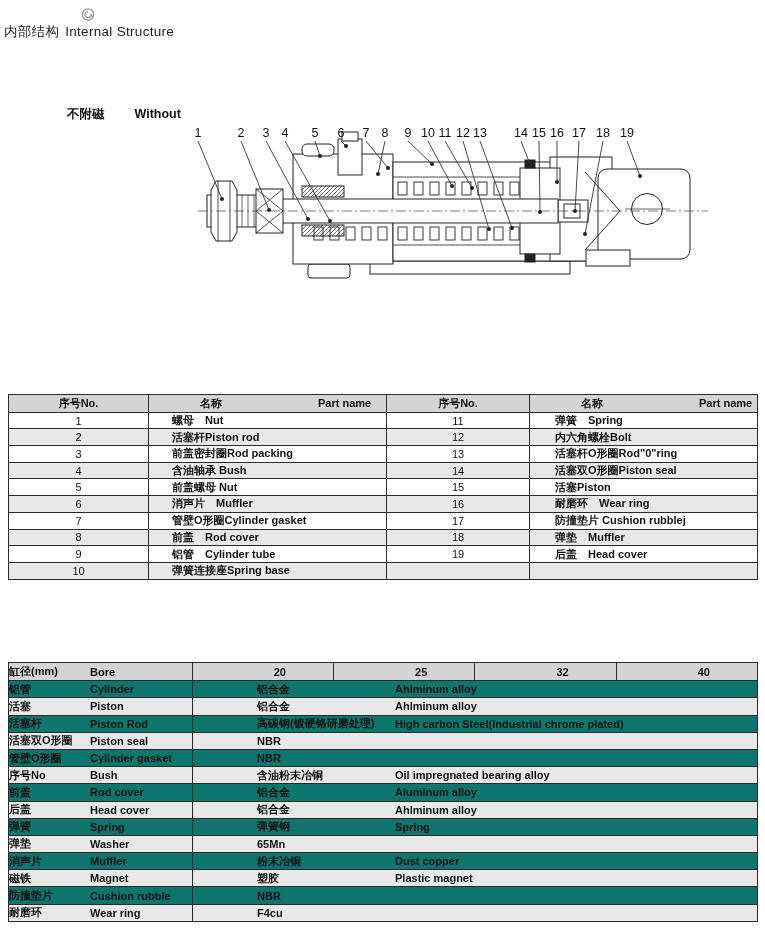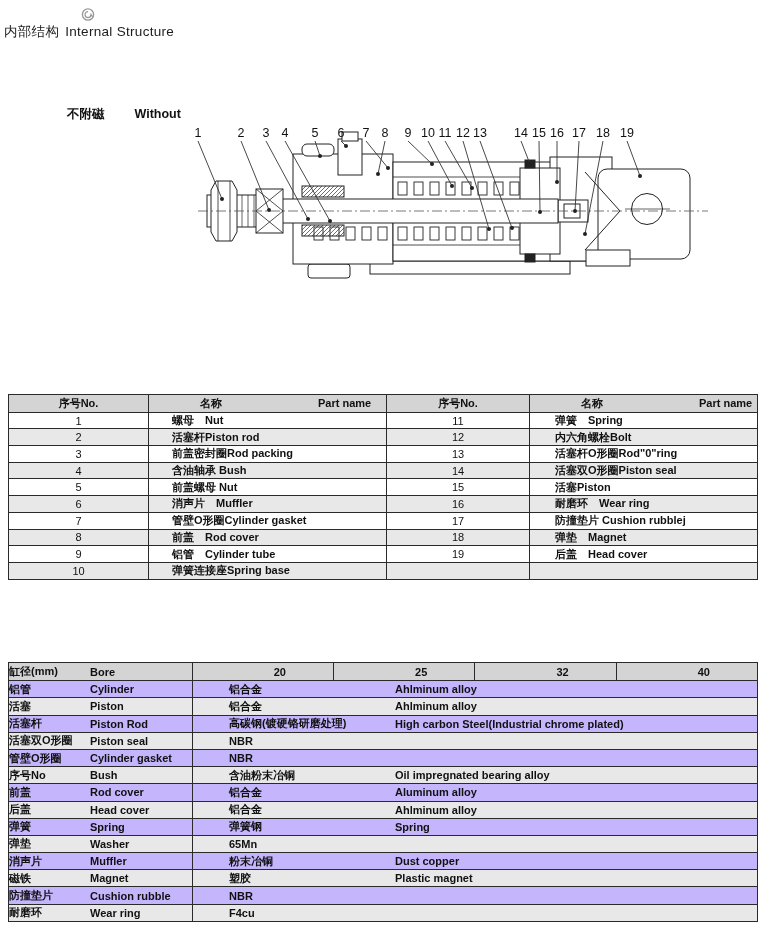--- a/index.html
+++ b/index.html
@@ -34,28 +34,28 @@
   .t1 .no{width:139px;justify-content:center;}
   .t1 .name{width:238px;border-left:1px solid #2a2a2a;padding-left:23px;font-weight:700;}
   .t1 .no2{width:143px;border-left:1px solid #2a2a2a;justify-content:center;}
   .t1 .name2{flex:1;border-left:1px solid #2a2a2a;padding-left:25px;font-weight:700;}
   .t1 .hd-cn{margin-left:28px;}
   .t1 .hd-en{margin-left:96px;}
   .t1-header .name,.t1-header .name2{padding-left:23px;}
 
   
   .t2{position:absolute;left:8px;top:662px;width:750px;border:1.4px solid #2a2a2a;font-size:11px;}
-  .t2-row{display:flex;height:17.2px;align-items:stretch;border-top:1px solid #2a2a2a;background:#c4b5fd;}
+  .t2-row{display:flex;height:17.2px;align-items:stretch;border-top:1px solid #2a2a2a;background:#0f766e;}
   .t2-row:first-child{border-top:none;}
   .t2-row:nth-child(odd){background:#e8e8e8;}
   .t2-row.t2-header{background:#d4d4d4;}
   .t2 .nm{width:183px;display:flex;align-items:center;font-weight:700;white-space:nowrap;}
   .t2 .nm .cn{min-width:81px;}
   .t2 .sz{width:141.5px;border-left:1px solid #2a2a2a;display:flex;align-items:center;justify-content:center;font-weight:700;padding-left:34px;}
-  .t2 .val{flex:1;border-left:1px solid #2a2a2a;position:relative;display:flex;align-items:center;font-weight:700;white-space:nowrap;}
+  .t2 .val{flex:1;border-left:1px solid #2a2a2a;position:relative;display:flex;align-items:center;font-weight:700;white-space:nowrap;padding-left:28px;}
   .t2 .vcn{padding-left:36px;}
   .t2 .ven{position:absolute;left:202px;top:50%;transform:translateY(-50%);}
 </style>
 </head>
 <body>
 
 <div class="title-bar">
   <svg class="brand-icon" viewBox="0 0 16 16">
     <circle cx="8" cy="7.5" r="5.6" fill="none" stroke="#9a9a9a" stroke-width="1.4"></circle>
     <path d="M8,4.6 a3,3 0 1 0 3,3 l2,2.6" fill="none" stroke="#9a9a9a" stroke-width="1.2"></path>
@@ -262,21 +262,21 @@
   <div class="t1-row">
     <div class="cell no">7</div>
     <div class="cell name">管壁O形圈Cylinder gasket</div>
     <div class="cell no2">17</div>
     <div class="cell name2">防撞垫片 Cushion rubblej</div>
   </div>
   <div class="t1-row">
     <div class="cell no">8</div>
     <div class="cell name">前盖　Rod cover</div>
     <div class="cell no2">18</div>
-    <div class="cell name2">弹垫　Magnet</div>
+    <div class="cell name2">弹垫　Muffler</div>
   </div>
   <div class="t1-row">
     <div class="cell no">9</div>
     <div class="cell name">铝管　Cylinder tube</div>
     <div class="cell no2">19</div>
     <div class="cell name2">后盖　Head cover</div>
   </div>
   <div class="t1-row">
     <div class="cell no">10</div>
     <div class="cell name">弹簧连接座Spring base</div>

